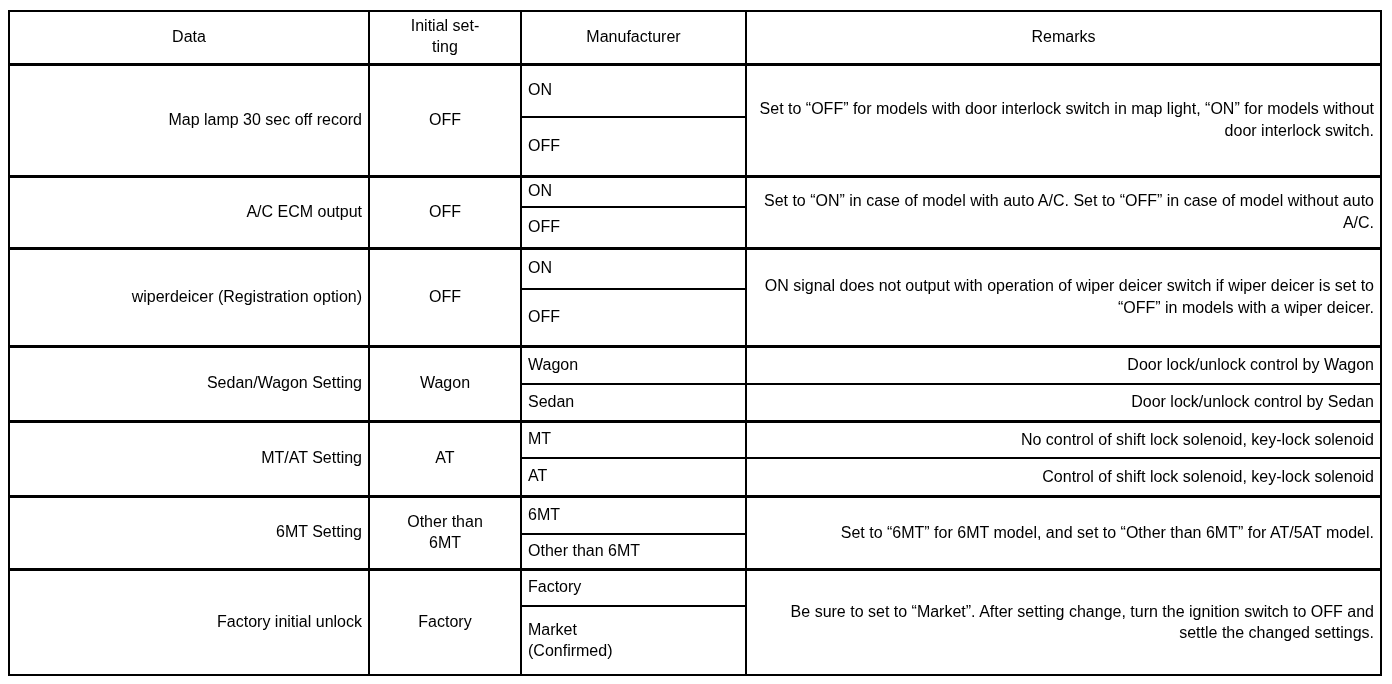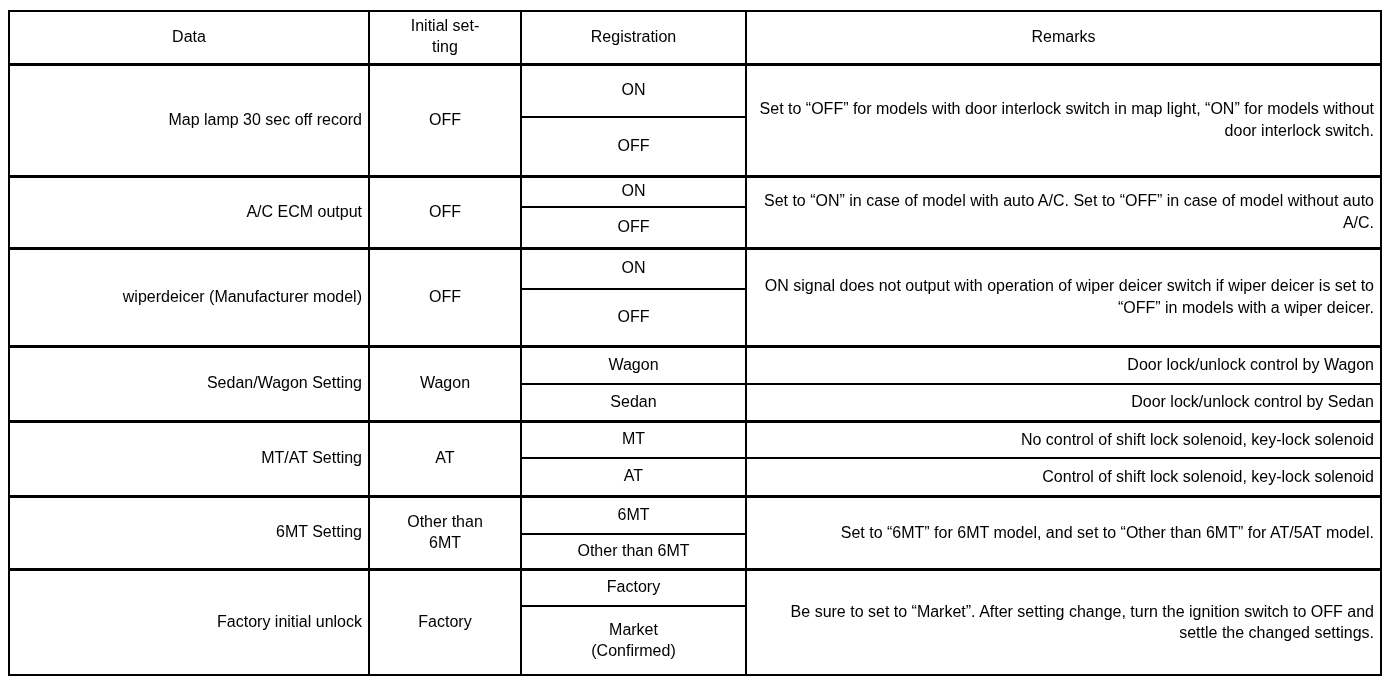--- a/index.html
+++ b/index.html
@@ -38,21 +38,20 @@
   }
   .data-cell {
     text-align: right;
     padding: 2px 30px 2px 12px;
   }
   .initial-cell {
     text-align: center;
     white-space: pre-line;
   }
   .reg-cell {
-    text-align: center;
     white-space: pre-line;
   }
   .remarks-cell {
     text-align: right;
     padding: 4px 14px 4px 8px;
     line-height: 1.35;
   }
 </style>
 </head>
 <body>
@@ -63,21 +62,21 @@
       <col style="width:360px">
       <col style="width:152px">
       <col style="width:225px">
       <col style="width:635px">
     </colgroup>
     <thead>
       <tr style="height:53px">
         <th>Data</th>
         <th>Initial set-
 ting</th>
-        <th>Registration</th>
+        <th>Manufacturer</th>
         <th>Remarks</th>
       </tr>
     </thead>
     <tbody>
 
       <tr class="group" style="height:53px">
         <td class="data-cell" rowspan="2">Map lamp 30 sec off record</td>
         <td class="initial-cell" rowspan="2">OFF</td>
         <td class="reg-cell">ON</td>
         <td class="remarks-cell" rowspan="2">Set to “OFF” for models with door interlock switch in map light, “ON” for models without door interlock switch.</td>
@@ -90,21 +89,21 @@
         <td class="data-cell" rowspan="2">A/C ECM output</td>
         <td class="initial-cell" rowspan="2">OFF</td>
         <td class="reg-cell">ON</td>
         <td class="remarks-cell" rowspan="2">Set to “ON” in case of model with auto A/C. Set to “OFF” in case of model without auto A/C.</td>
       </tr>
       <tr style="height:41px">
         <td class="reg-cell">OFF</td>
       </tr>
 
       <tr class="group" style="height:41px">
-        <td class="data-cell" rowspan="2">wiperdeicer (Manufacturer model)</td>
+        <td class="data-cell" rowspan="2">wiperdeicer (Registration option)</td>
         <td class="initial-cell" rowspan="2">OFF</td>
         <td class="reg-cell">ON</td>
         <td class="remarks-cell" rowspan="2">ON signal does not output with operation of wiper deicer switch if wiper deicer is set to “OFF” in models with a wiper deicer.</td>
       </tr>
       <tr style="height:57px">
         <td class="reg-cell">OFF</td>
       </tr>
 
       <tr class="group" style="height:38px">
         <td class="data-cell" rowspan="2">Sedan/Wagon Setting</td>

